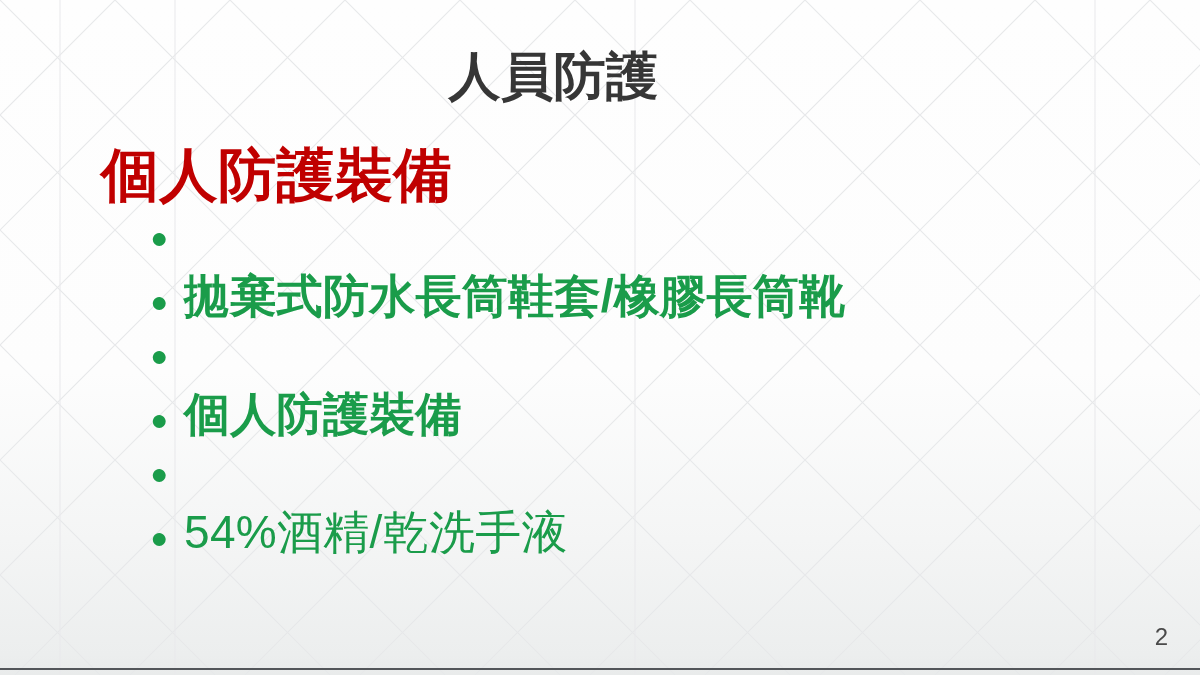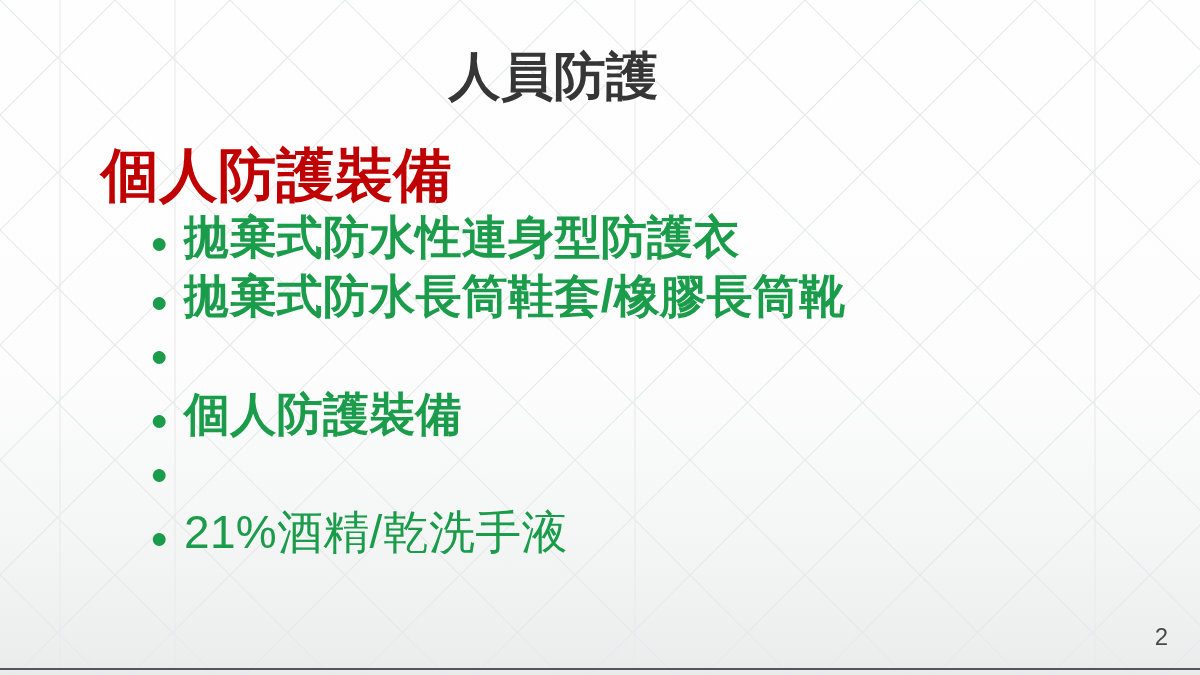--- a/index.html
+++ b/index.html
@@ -156,21 +156,20 @@
   <div id="content">
 
     <div class="slide-title">人員防護</div>
 
     <div class="section-heading">個人防護裝備</div>
 
     <ul class="bullet-list">
 
       <li class="bullet-item is-bold">
         <span class="bullet-marker">●</span>
-        <span class="bullet-text">拋棄式防水性連身型防護衣</span>
       </li>
 
       <li class="bullet-item is-bold">
         <span class="bullet-marker">●</span>
         <span class="bullet-text">拋棄式防水長筒鞋套/橡膠長筒靴</span>
       </li>
 
       <li class="bullet-item is-regular">
         <span class="bullet-marker">●</span>
       </li>
@@ -179,21 +178,21 @@
         <span class="bullet-marker">●</span>
         <span class="bullet-text">個人防護裝備</span>
       </li>
 
       <li class="bullet-item is-bold">
         <span class="bullet-marker">●</span>
       </li>
 
       <li class="bullet-item is-regular">
         <span class="bullet-marker">●</span>
-        <span class="bullet-text">21%酒精/乾洗手液</span>
+        <span class="bullet-text">54%酒精/乾洗手液</span>
       </li>
 
     </ul>
 
     <div class="page-number">2</div>
 
   </div>
 
   <div id="slide-bottom-rule"></div>
 

